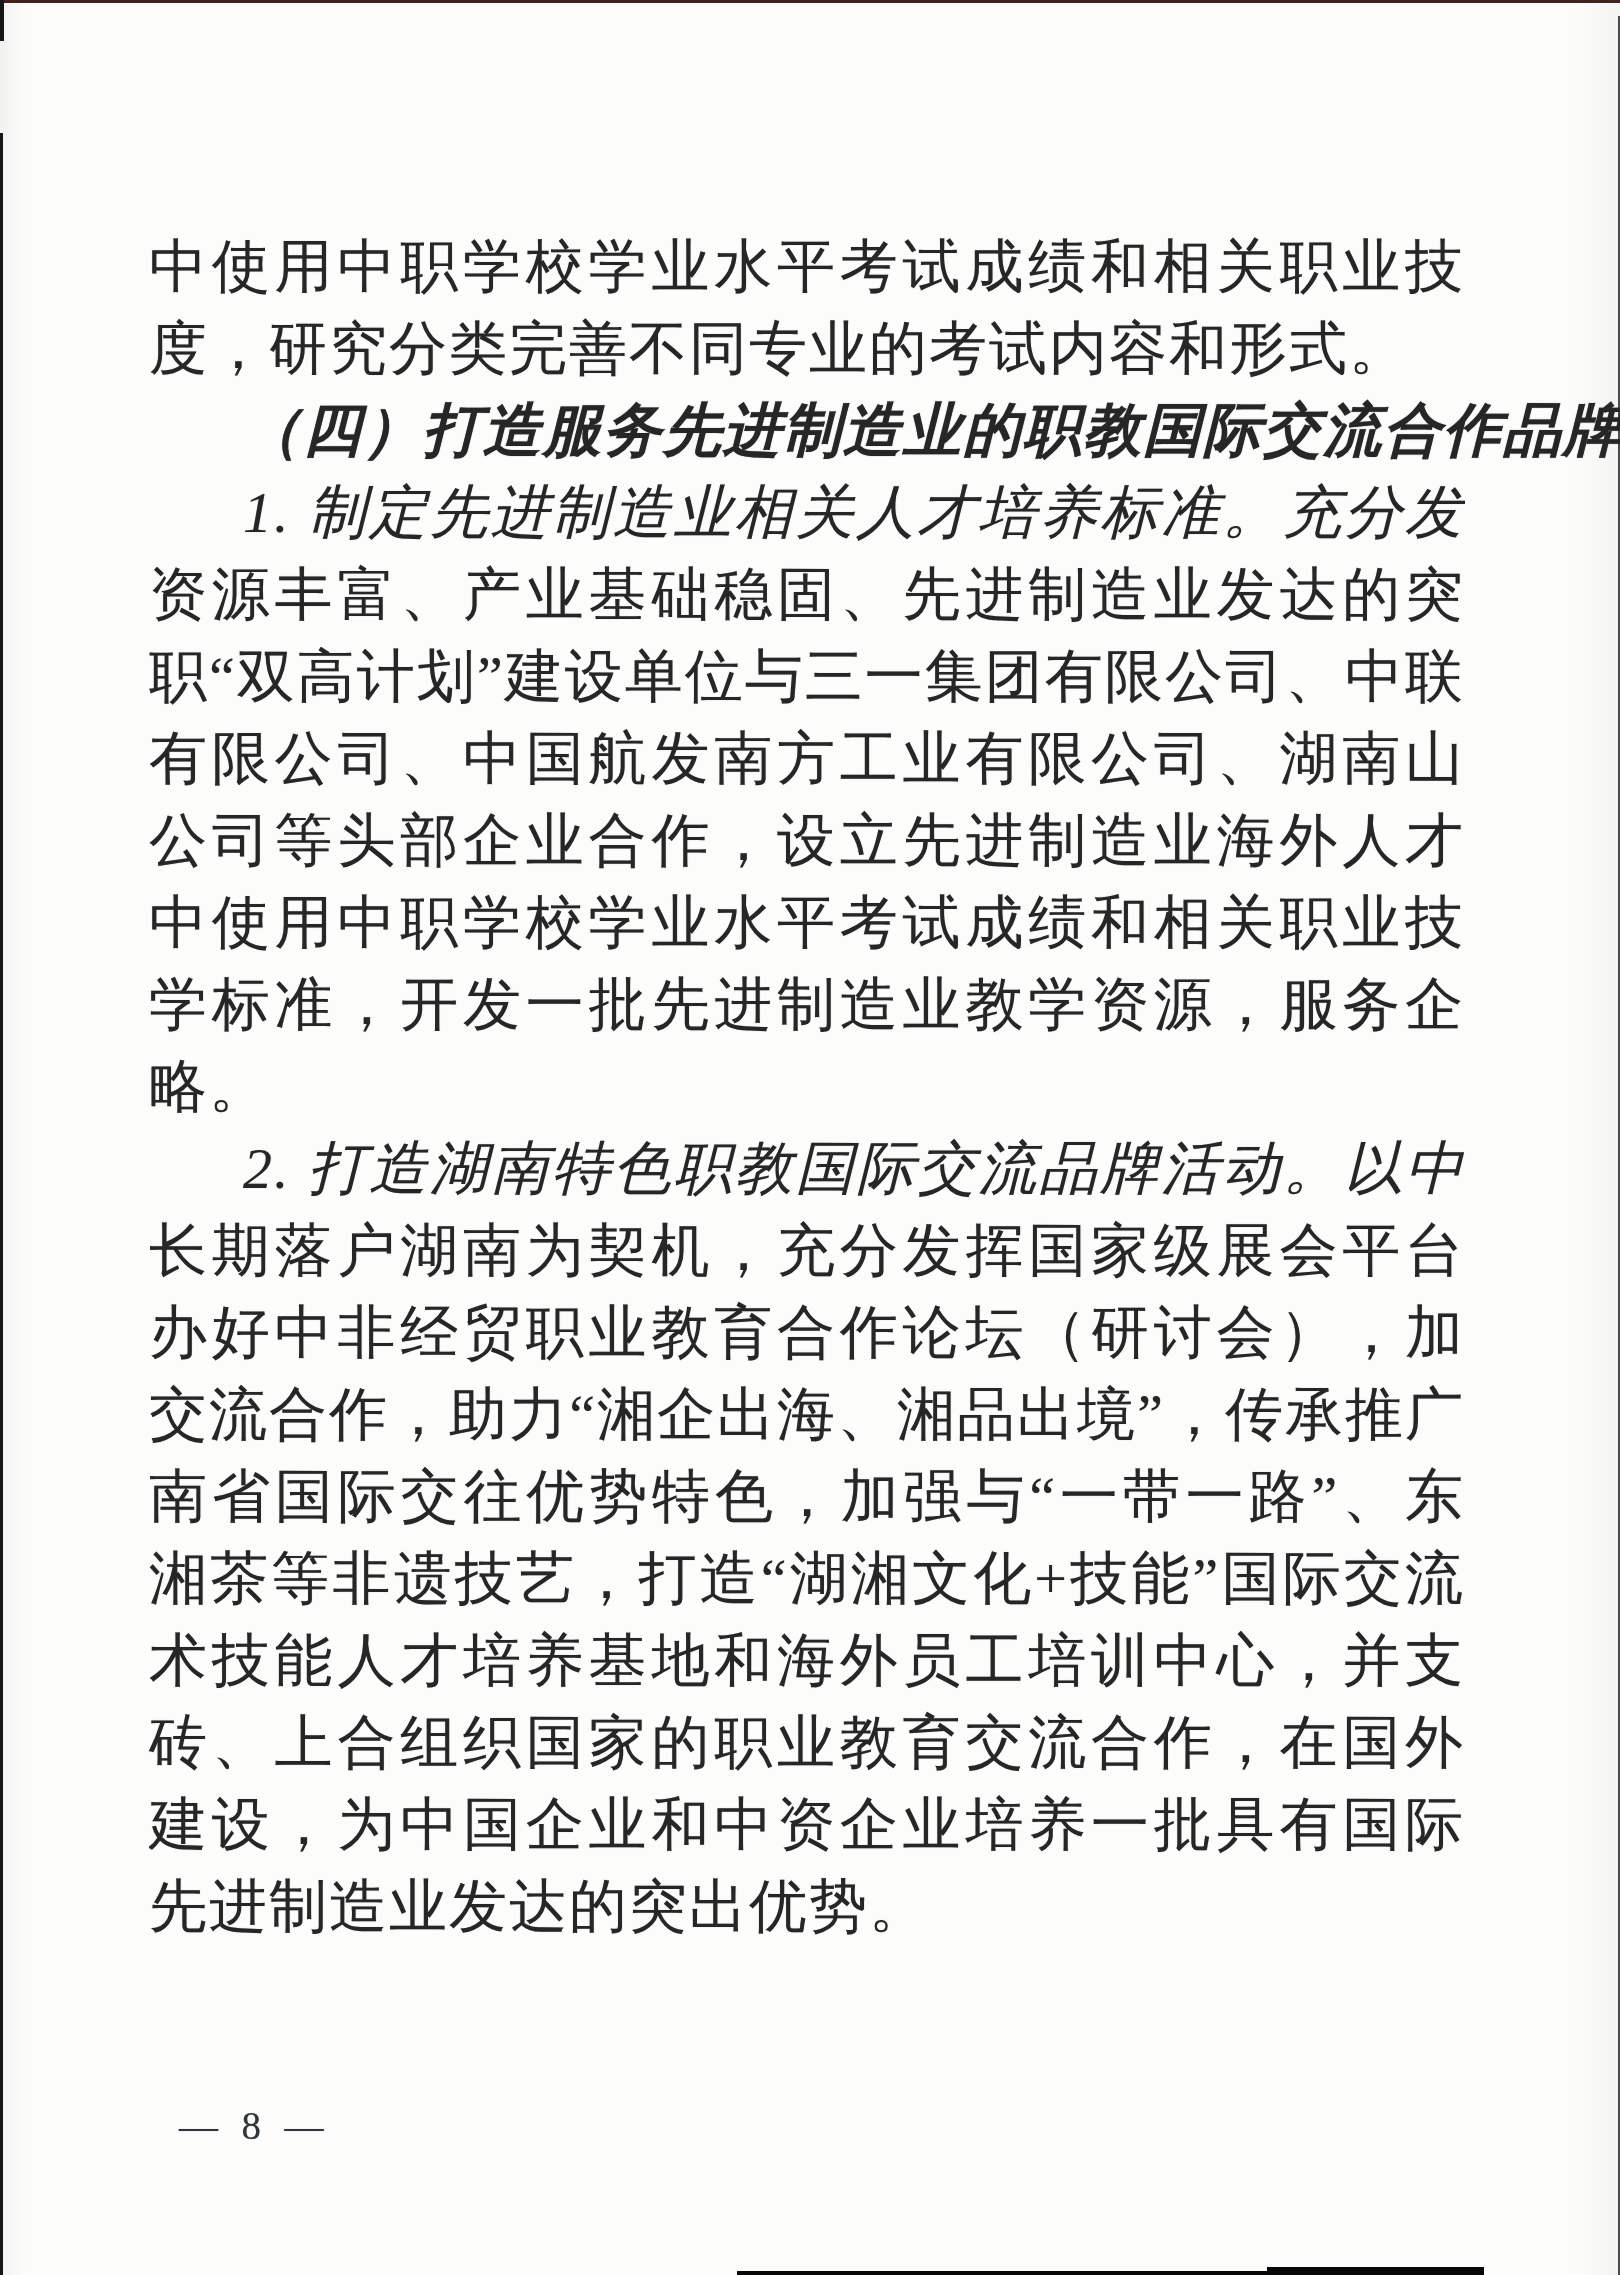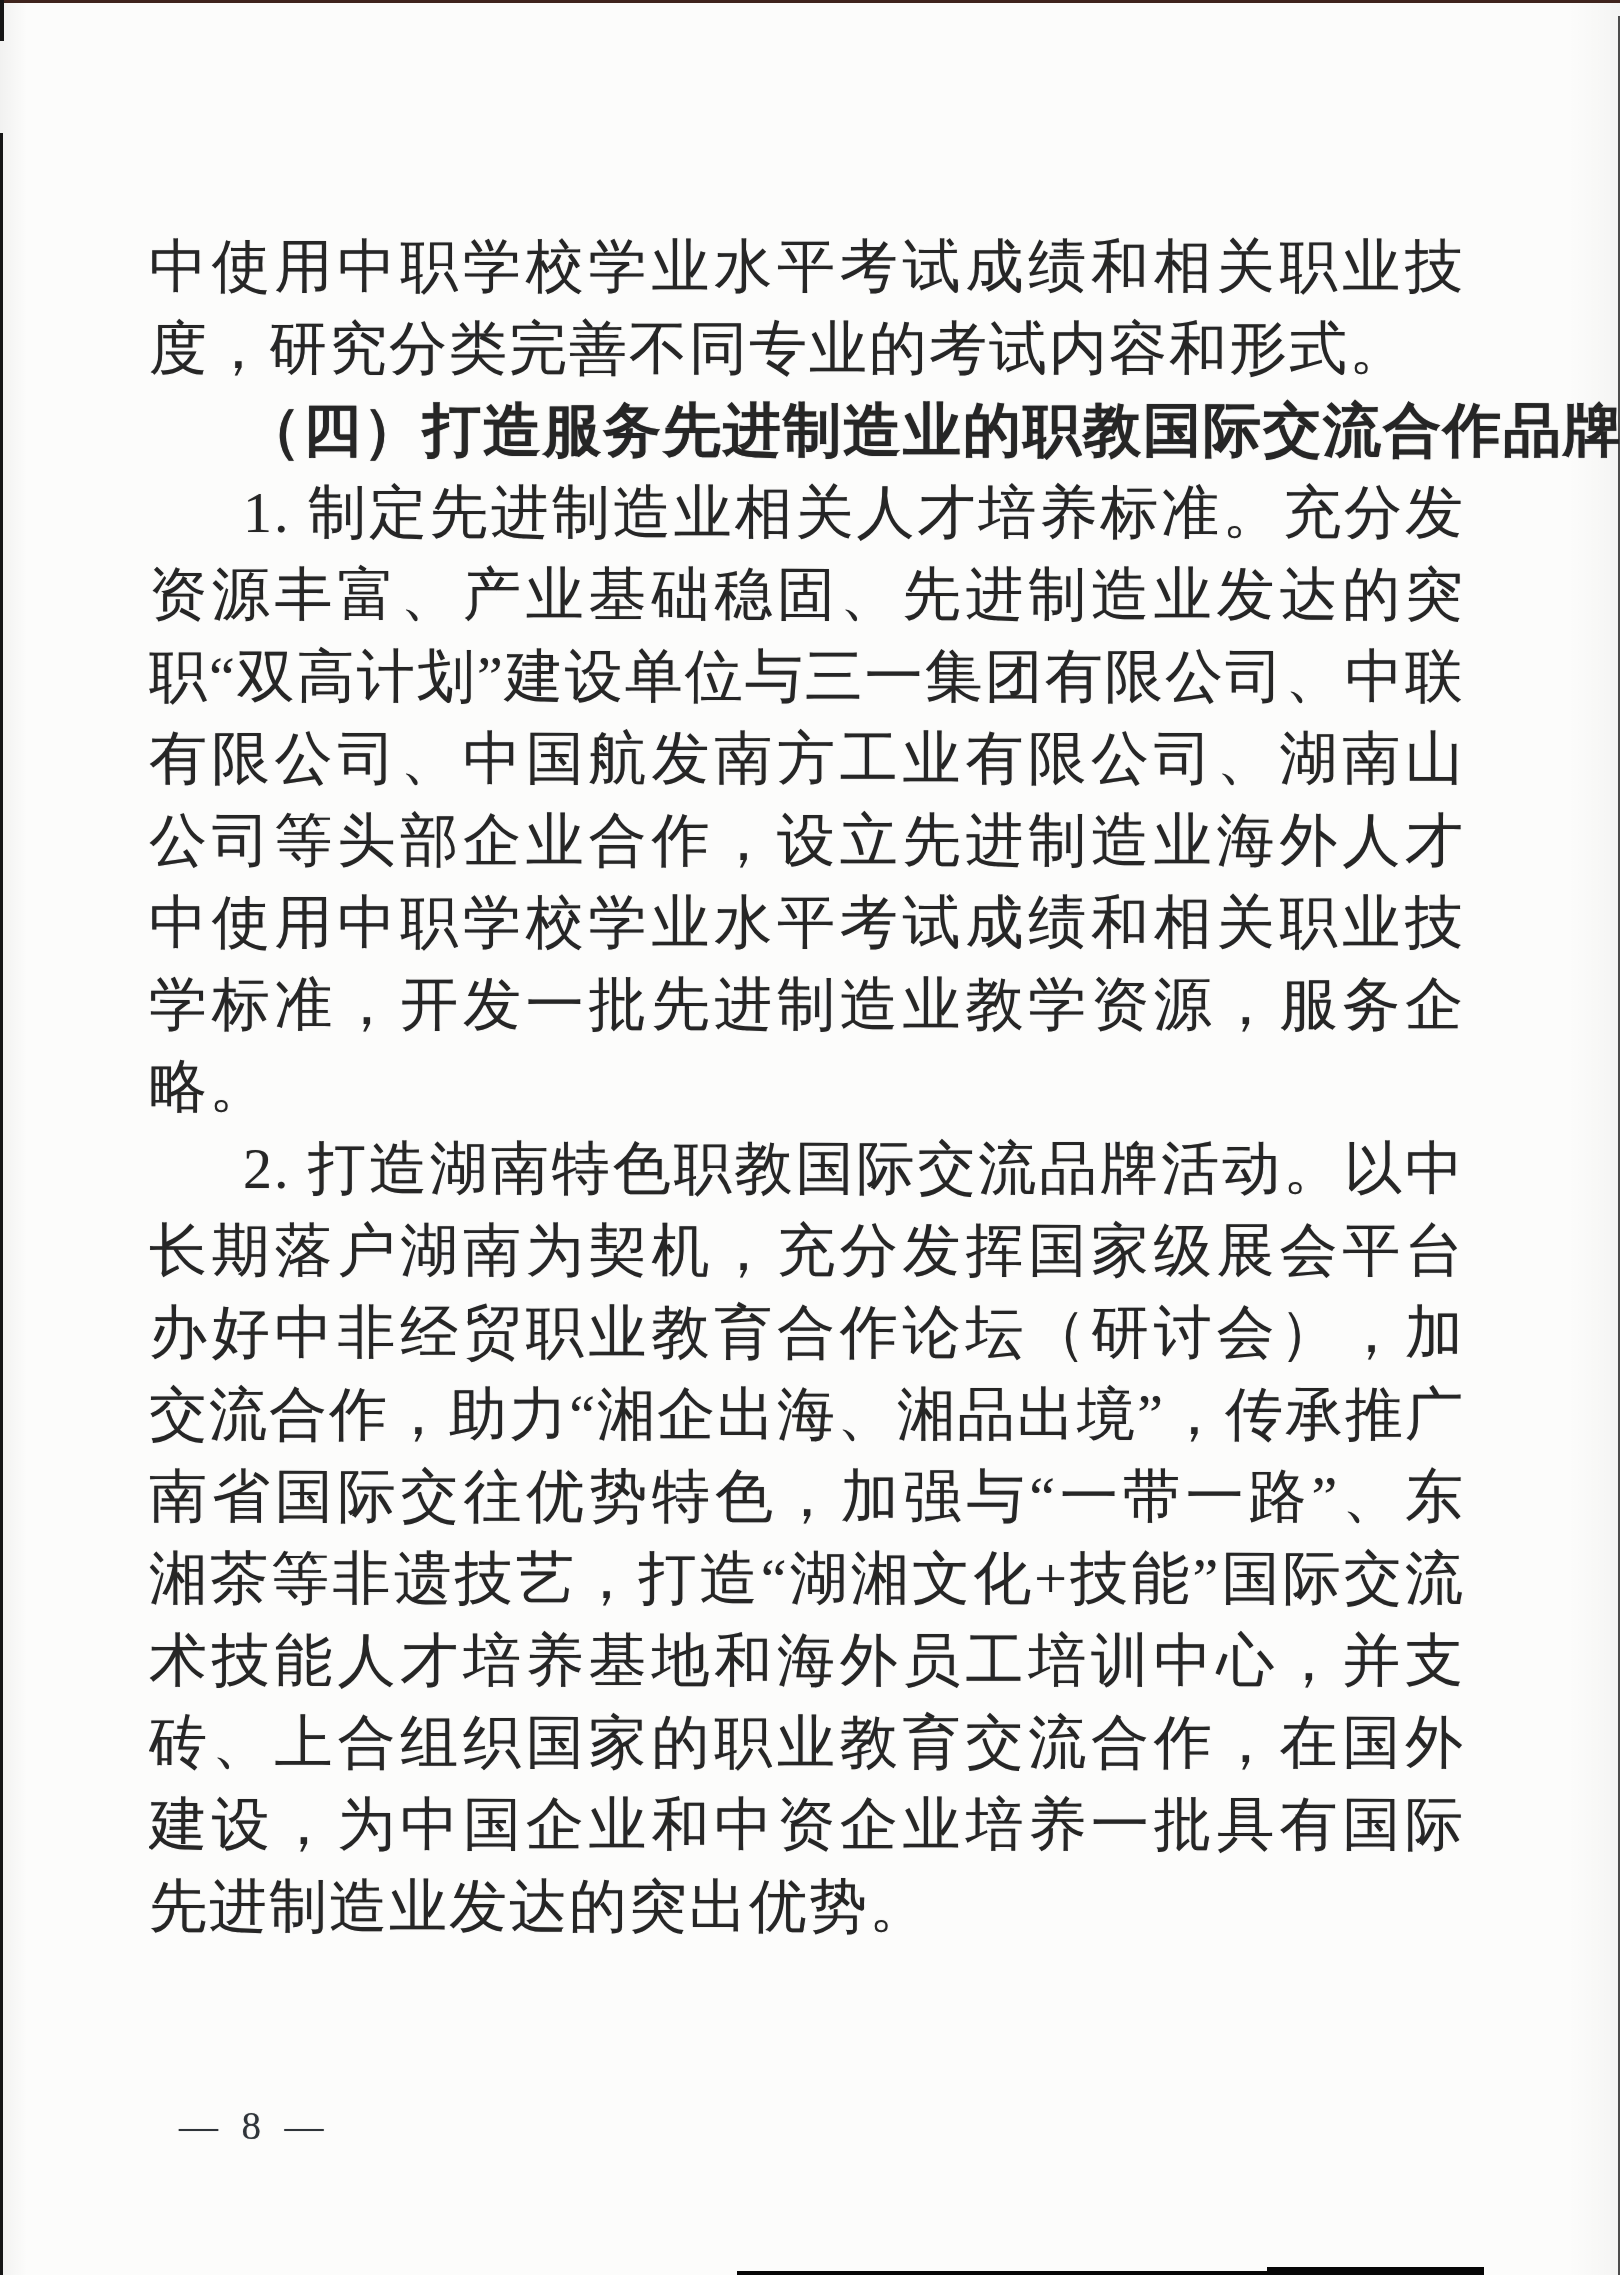--- a/index.html
+++ b/index.html
@@ -30,21 +30,21 @@
   .line{
     height:82px;
     line-height:82px;
     font-size:58px;
     letter-spacing:2px;
     white-space:nowrap;
     text-align:justify;
     text-shadow:0 0 1px rgba(40,40,40,.35);
   }
   .line.fill{white-space:normal;text-align-last:justify;overflow:hidden;}
-  .line.indent{text-indent:94px;}
+  .line.indent{text-indent:94px;font-style:italic;}
   .line.bold{font-weight:bold;text-shadow:0 0 1px rgba(20,20,20,.6);}
   #page-number{
     position:absolute;
     left:179px;top:2103px;
     font-size:39px;
     letter-spacing:6.9px;
     color:#2f3439;
     text-shadow:0 0 1px rgba(40,44,50,.4);
   }
 </style>

